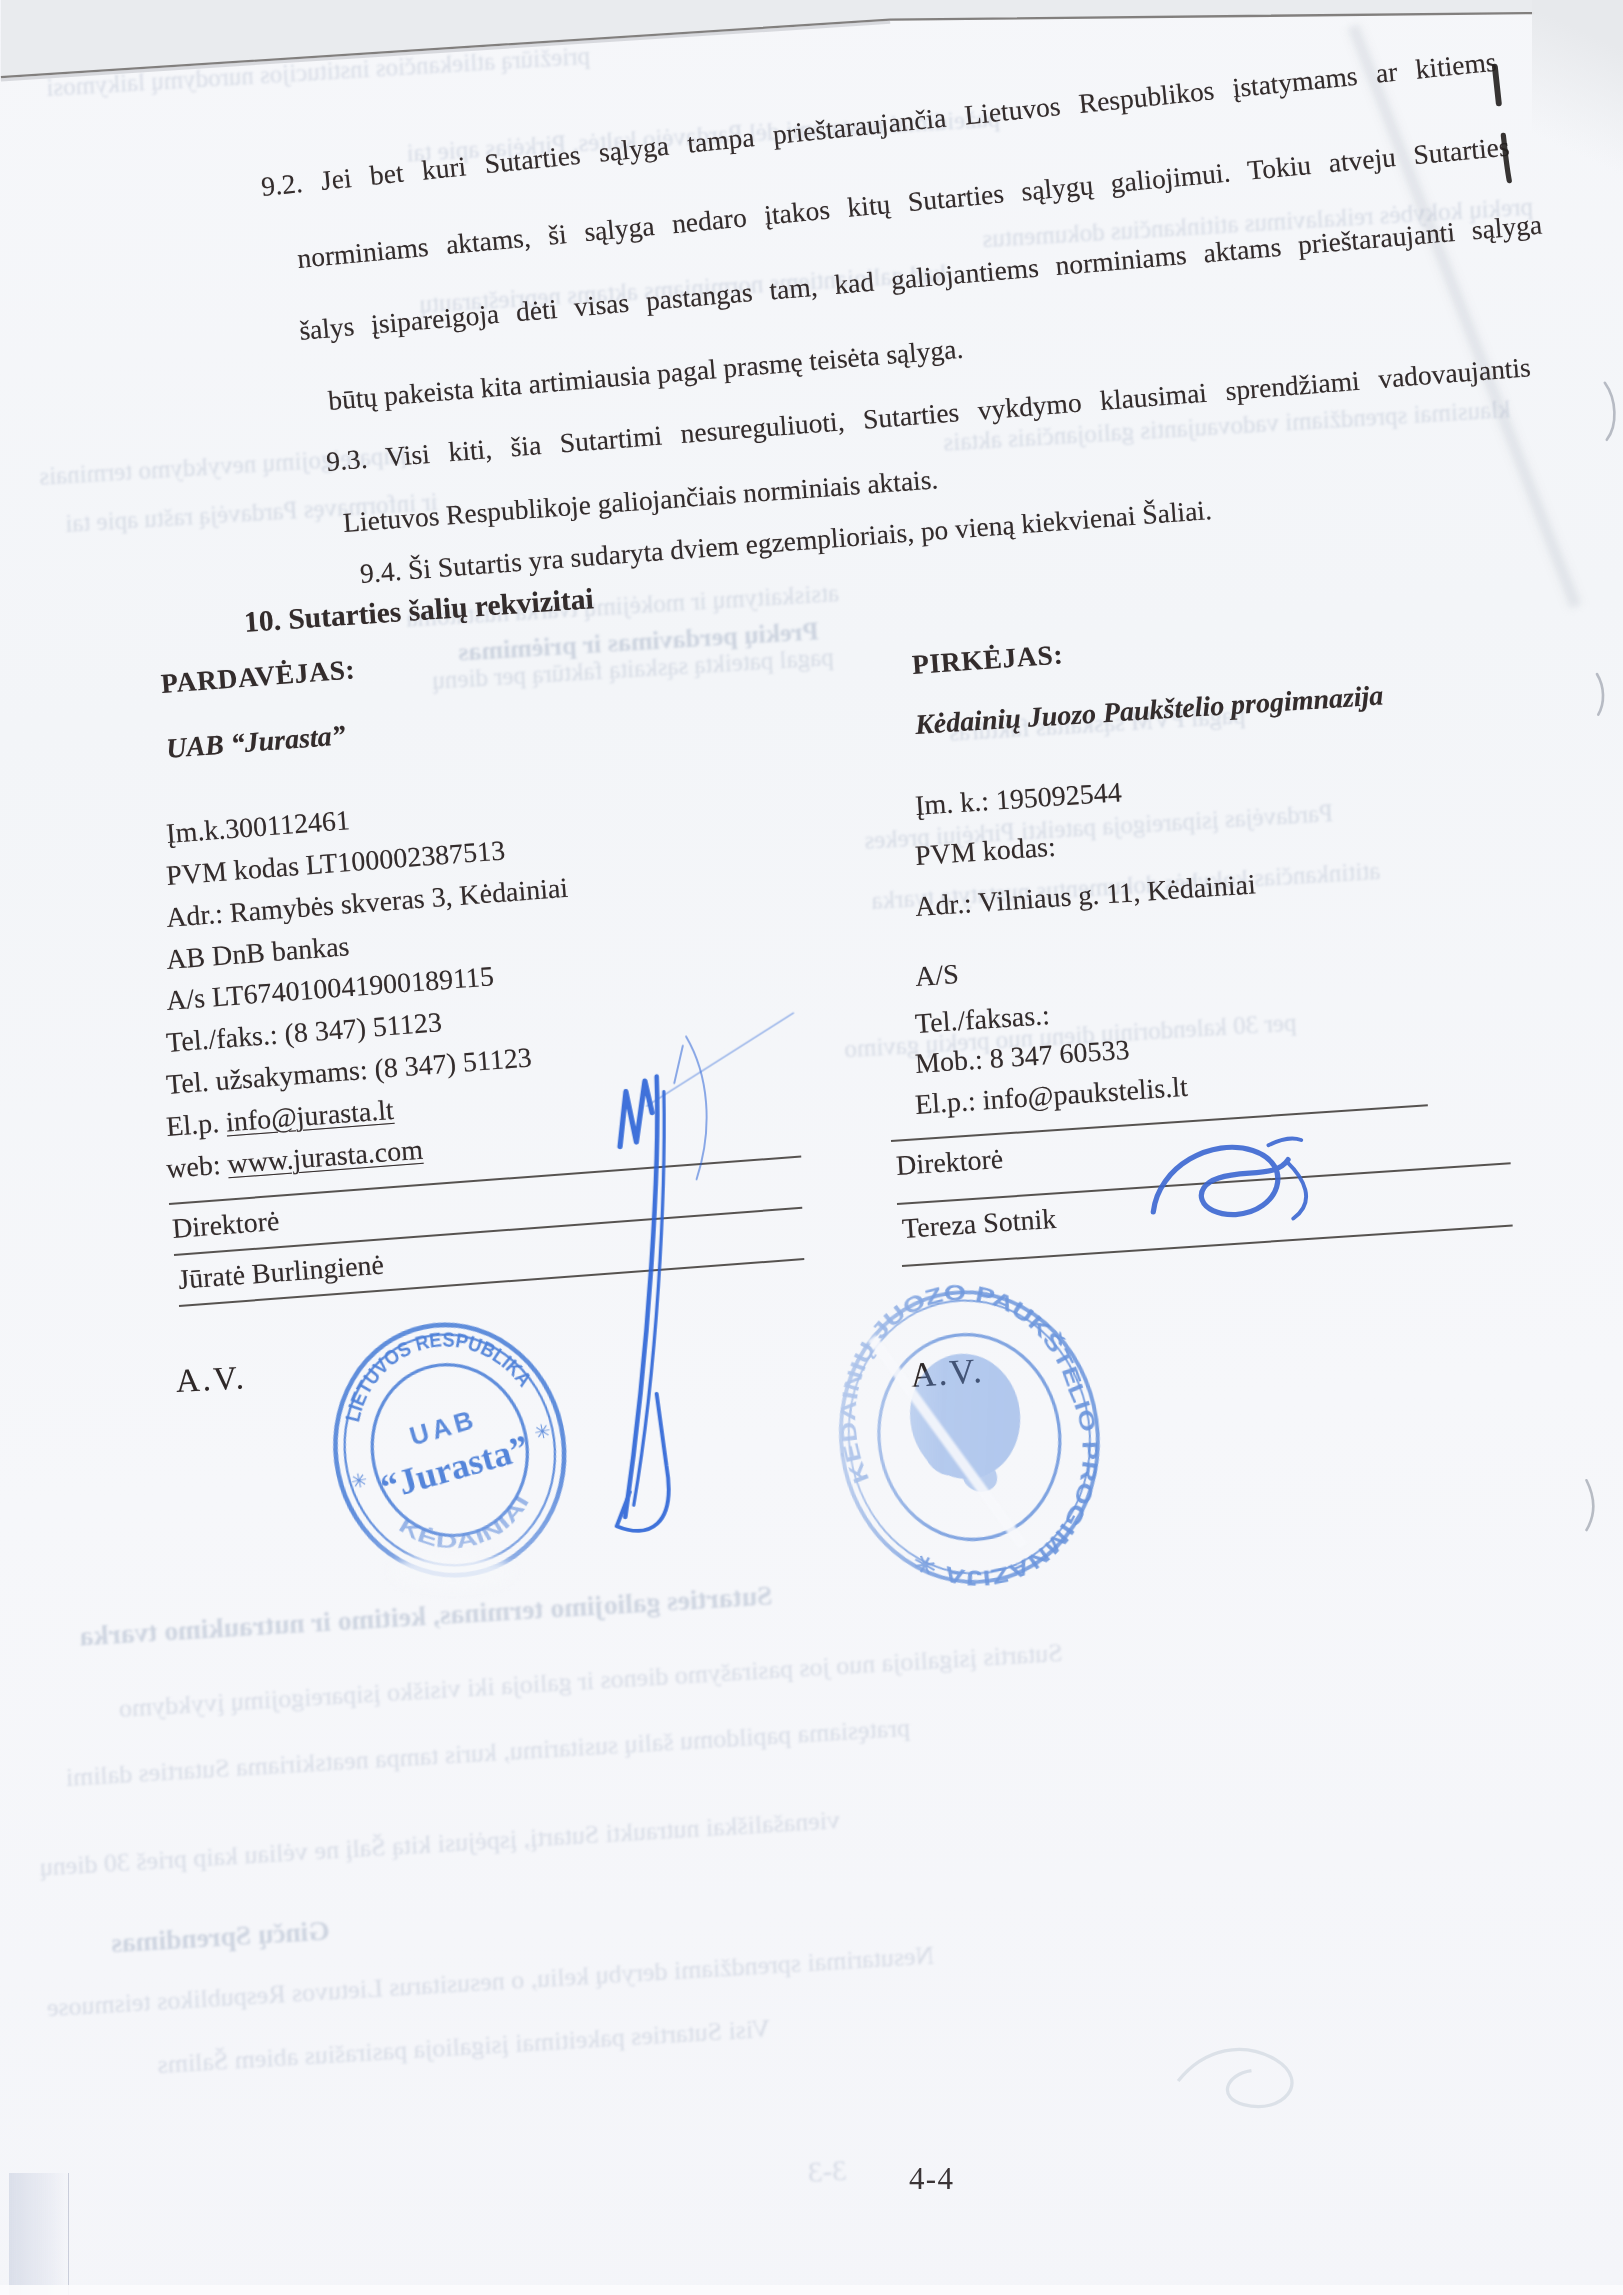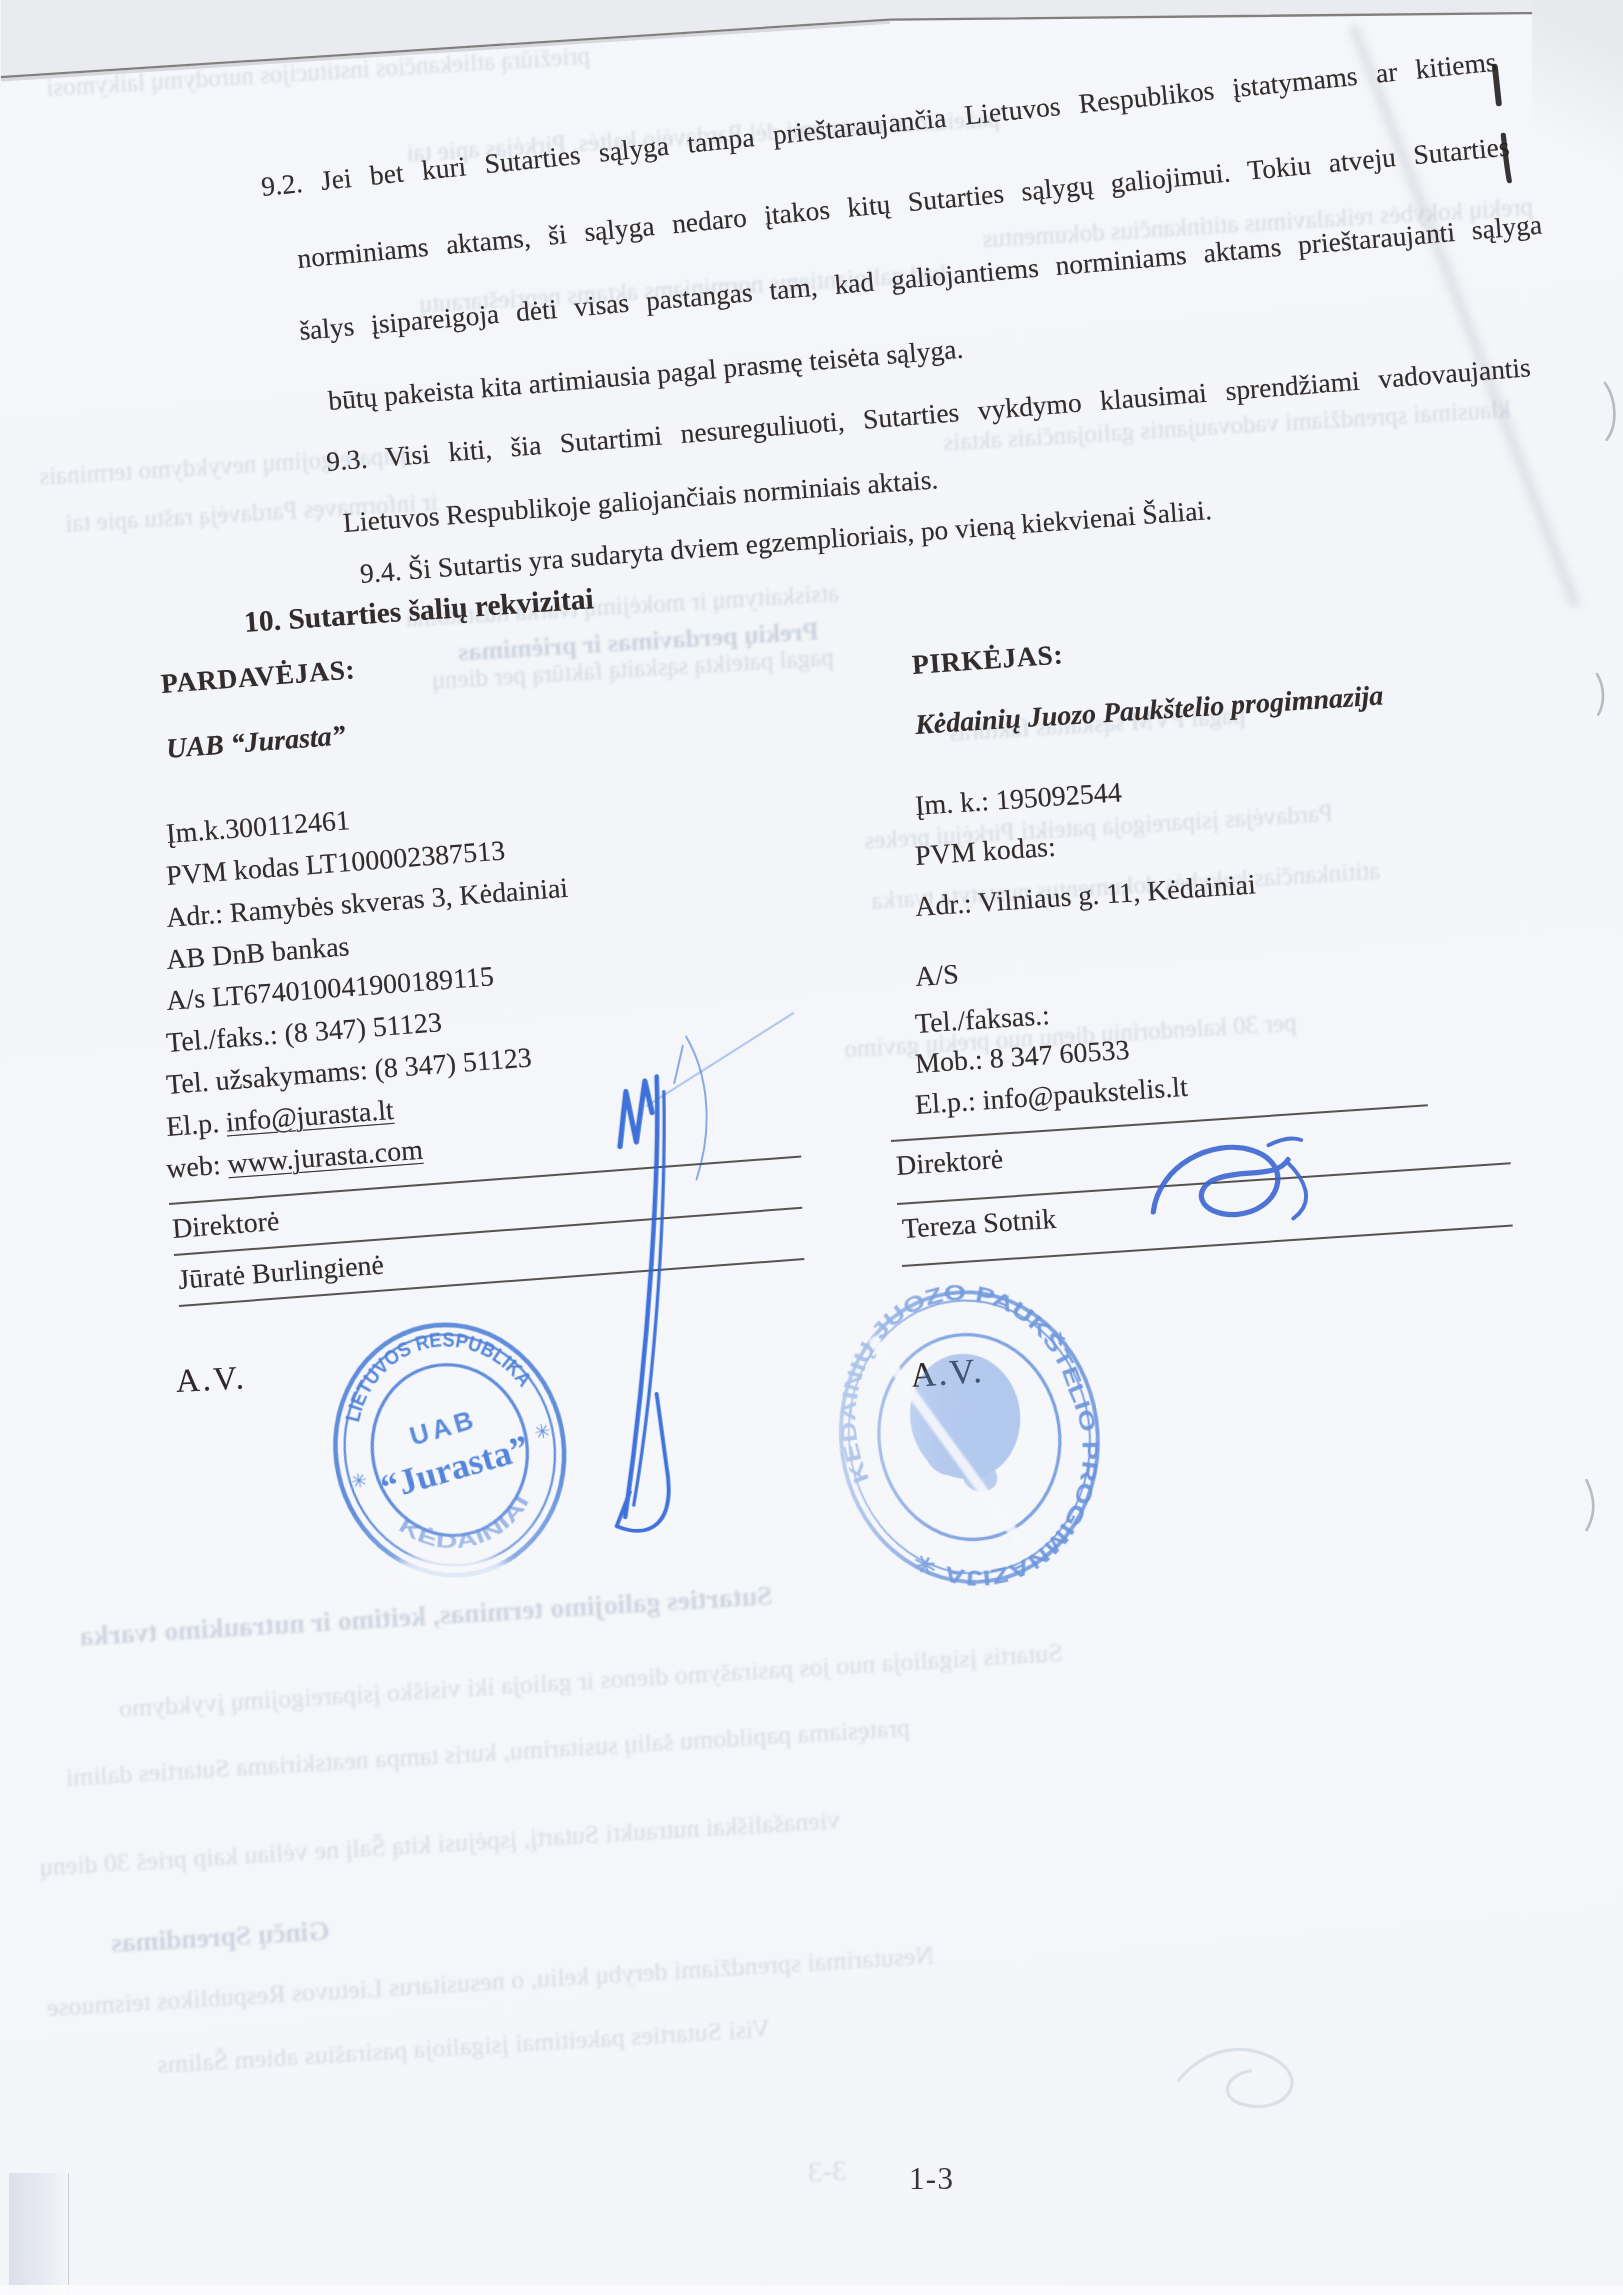--- a/index.html
+++ b/index.html
@@ -207,16 +207,16 @@
     <g stroke="#a7adb6" fill="none" stroke-linecap="round" stroke-width="4" opacity="0.8">
       <path d="M 2452 585 C 2470 610 2472 650 2455 672"></path>
       <path d="M 2440 1030 C 2452 1050 2452 1075 2442 1092"></path>
       <path d="M 2424 2262 C 2438 2290 2438 2315 2424 2338"></path>
     </g>
     <g stroke="#d3d9e2" fill="none" stroke-width="5" opacity="0.75">
       <path d="M 1800 3180 C 1840 3130 1900 3118 1950 3148 C 2002 3180 1962 3232 1900 3216 C 1860 3206 1872 3170 1912 3164"></path>
     </g>
   </svg>
 
-  <div class="pageno">1-3</div>
+  <div class="pageno">4-4</div>
 
 </div>
 
 
 </body></html>

